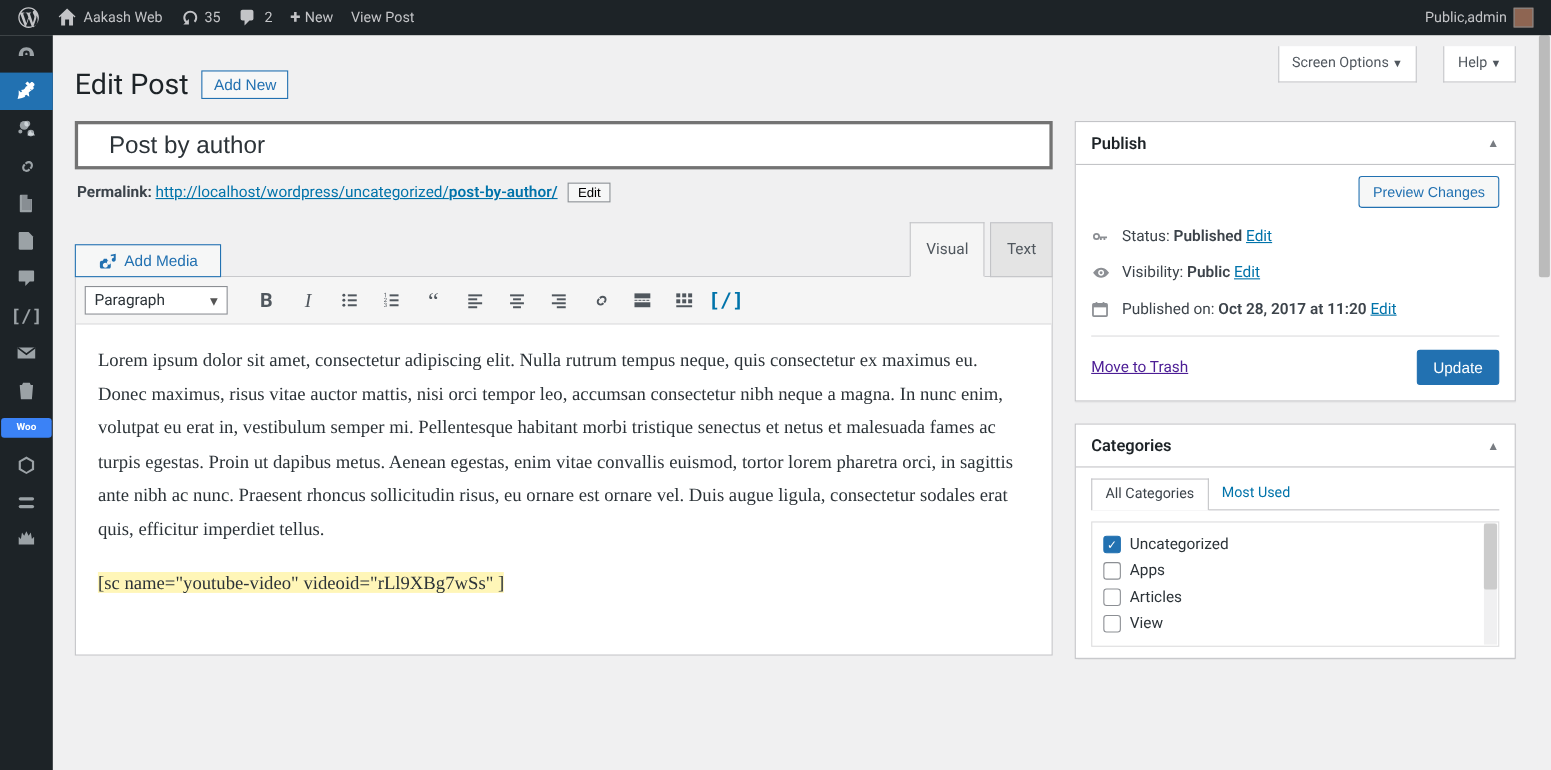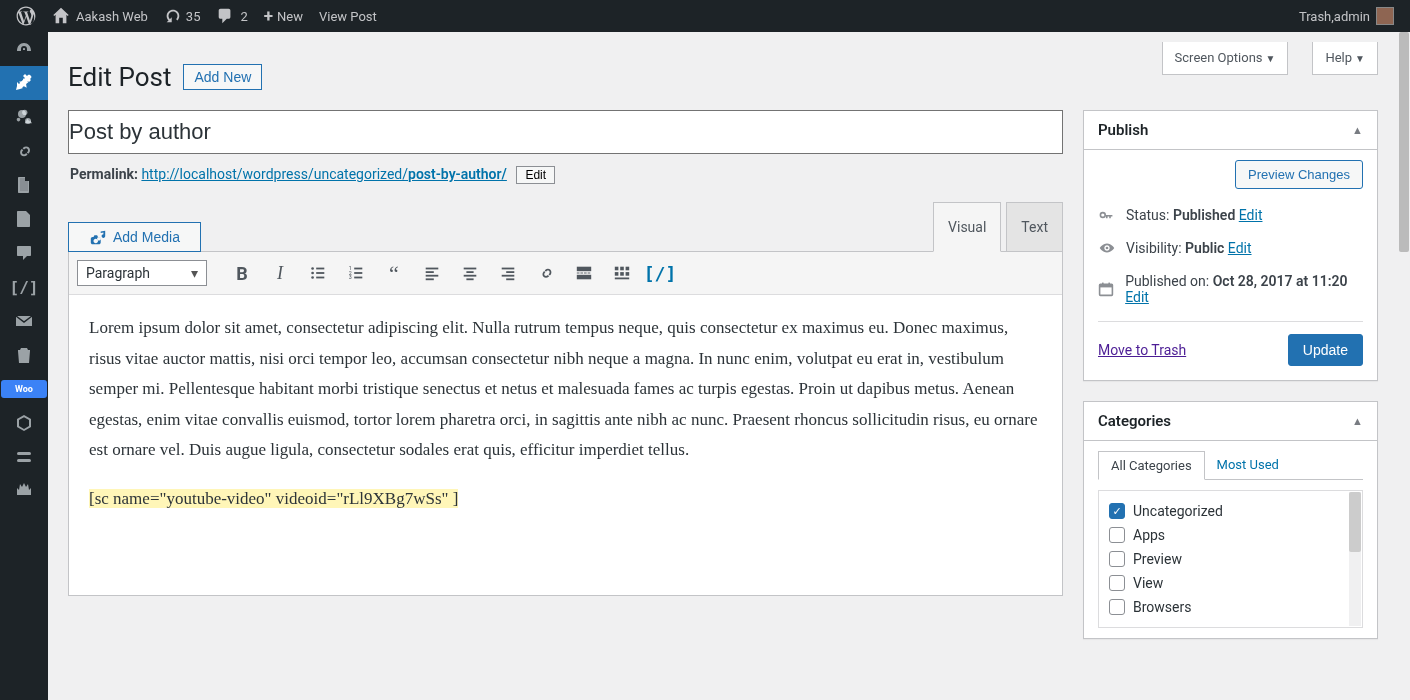--- a/index.html
+++ b/index.html
@@ -15,22 +15,22 @@
 .admin-menu .mitem.active { background: #2271b1; color: #fff; }
 .content { position: absolute; left: 48px; right: 12px; top: 32px; bottom: 0; background: #f0f0f1; padding: 10px 20px 0 20px; overflow-y: auto; }
 .header-buttons { position: absolute; right: 20px; top: 10px; display: flex; gap: 24px; }
 .header-buttons .hbtn { background: #fff; border: 1px solid #c3c4c7; border-top: 0; padding: 5px 12px; cursor: pointer; color: #50575e; font-size: 13px; line-height: 1.7; }
 .header-buttons .hbtn .tri { font-size: 10px; margin-left: 3px; }
 .page-head { display: flex; align-items: center; gap: 12px; margin: 20px 0 18px 0; }
 .page-head h1 { font-size: 26px; font-weight: 400; color: #1d2327; }
 .page-head .addnew { color: #2271b1; border: 1px solid #2271b1; background: #f6f7f7; padding: 4px 10px; font-size: 14px; cursor: pointer; }
 .main-cols { display: flex; gap: 20px; align-items: flex-start; }
 .col-left { flex: 1; min-width: 0; }
-.col-right { width: 295px; flex-shrink: 0; }
-.title-input { width: 100%; font-size: 22px; padding: 6px 0; border: 1px solid #737373; background: #fff; height: 44px; color: #2c3338; }
+.col-right { width: 401px; flex-shrink: 0; }
+.title-input { width: 100%; font-size: 22px; padding: 6px 28px; border: 3px solid #737373; background: #fff; height: 44px; color: #2c3338; }
 .permalink { margin: 12px 0 18px 2px; font-size: 14px; color: #3c434a; }
 .permalink a { text-decoration: underline; }
 .permalink .slug { font-weight: 600; }
 .permalink .ebtn { border: 1px solid #8c8f94; background: #f6f7f7; padding: 1px 8px; font-size: 12px; margin-left: 6px; cursor: pointer; }
 .editor-top { display: flex; justify-content: space-between; align-items: flex-end; margin-bottom: -1px; }
 .addmedia { display: inline-flex; align-items: center; gap: 6px; border: 1px solid #2271b1; color: #2271b1; padding: 5px 20px; font-size: 14px; cursor: pointer; background: #f6f7f7; }
 .addmedia .ic { font-size: 16px; }
 .editor-tabs { display: flex; }
 .editor-tabs .etab { border: 1px solid #c3c4c7; background: #e4e4e4; color: #50575e; padding: 16px 14px; font-size: 14px; cursor: pointer; margin-left: 5px; }
 .editor-tabs .etab.active { background: #f5f5f5; border-bottom-color: #f5f5f5; }
@@ -110,21 +110,21 @@
     <div>
         <span class="ticon" style="margin-right:4px;font-weight:700;font-size:17px;">+</span>
         <span>New</span>
       </div>
     <div>
         <span>View Post</span>
       </div>
   </div>
   <div class="toolbar-right">
     <div>
-        <span>Trash, </span>
+        <span>Public, </span>
         <span>admin</span>
         <span class="avatar"></span>
       </div>
   </div>
 </div>
 
 <div class="admin-menu">
   <div class="mitem">
       <svg width="20" height="20" viewBox="0 0 20 20" fill="currentColor">
         <path d="M3 12h4v-2c0-2 1-3 3-3s3 1 3 3v2h4c0-5-3-8-7-8s-7 3-7 8zm6-1h2v-1c0-.6-.4-1-1-1s-1 .4-1 1v1z"></path>
@@ -390,30 +390,26 @@
             <div class="cat-item">
                 <span class="cb checked">✓</span>
                 <span>Uncategorized</span>
               </div>
             <div class="cat-item">
                 <span class="cb"></span>
                 <span>Apps</span>
               </div>
             <div class="cat-item">
                 <span class="cb"></span>
-                <span>Preview</span>
+                <span>Articles</span>
               </div>
             <div class="cat-item">
                 <span class="cb"></span>
                 <span>View</span>
               </div>
-            <div class="cat-item">
-                <span class="cb"></span>
-                <span>Browsers</span>
-              </div>
             <div class="cat-scroll">
                 <div class="thumb"></div>
               </div>
           </div>
         </div>
       </div>
     </div>
   </div>
 </div>
 

